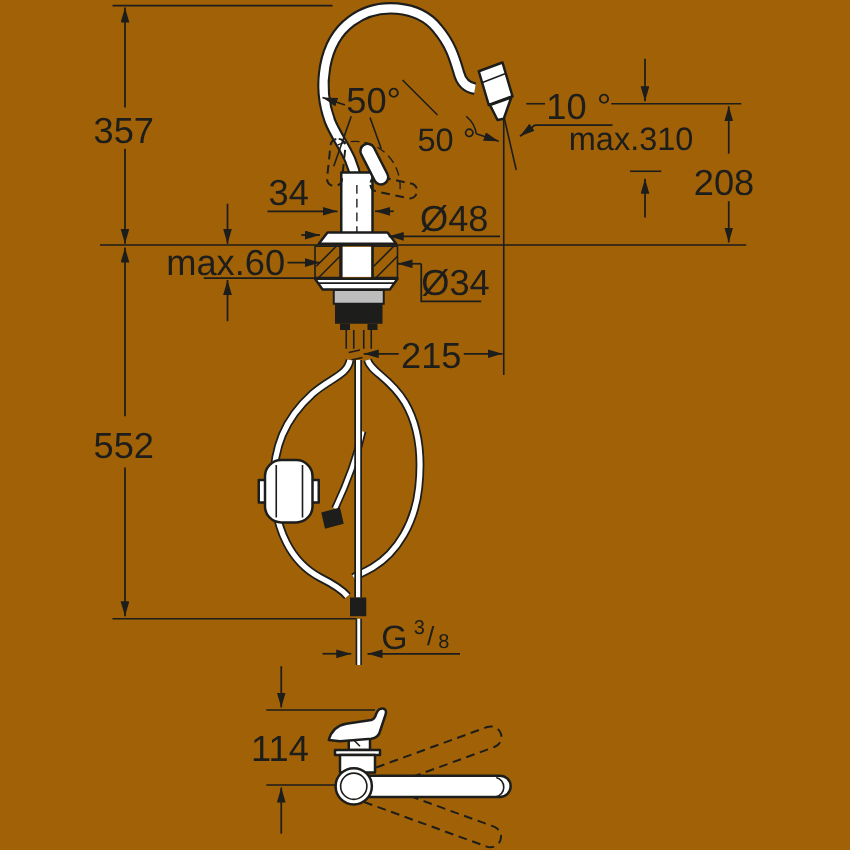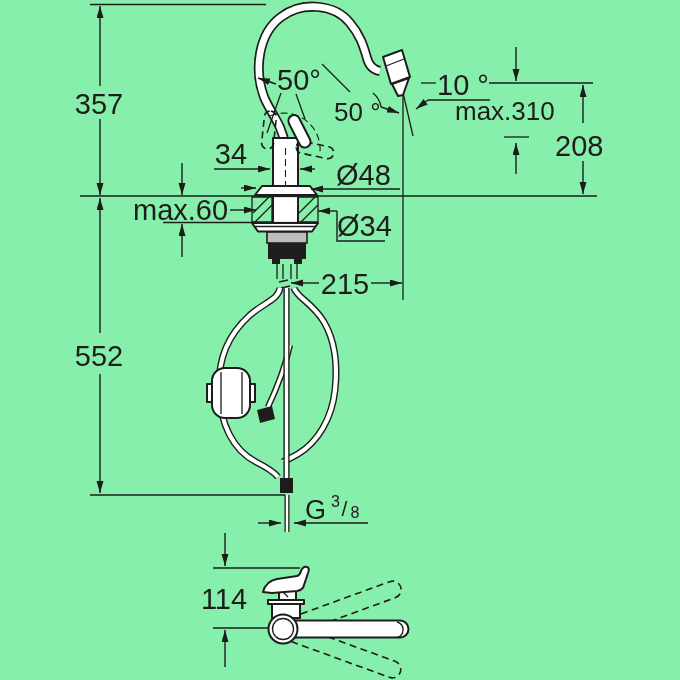--- a/index.html
+++ b/index.html
@@ -1,16 +1,16 @@
 <!DOCTYPE html>
 <html><head>
 <meta charset="utf-8">
 <style>
   html,body{margin:0;padding:0;background:#fff;}
-  .stage{position:relative;width:680px;height:680px;background:#86efac;overflow:hidden;
+  .stage{position:relative;width:680px;height:680px;background:#a16207;overflow:hidden;
          font-family:"Liberation Sans","DejaVu Sans",sans-serif;}
   svg{display:block}
   .obj{stroke:#1d1d1b;stroke-width:2;fill:none;stroke-linecap:round;stroke-linejoin:round;}
   .objf{stroke:#1d1d1b;stroke-width:2;fill:#ffffff;stroke-linejoin:round;}
   .thin{stroke:#1d1d1b;stroke-width:1.3;fill:none;stroke-linecap:butt;}
   .dim{stroke:#1d1d1b;stroke-width:1.4;fill:none;stroke-linecap:butt;}
   .dash{stroke:#1d1d1b;stroke-width:1.6;fill:none;stroke-dasharray:7 4.5;stroke-linecap:butt;}
   .cdash{stroke:#1d1d1b;stroke-width:1.1;fill:none;stroke-dasharray:7 4;}
   .tube{stroke:#1d1d1b;stroke-width:10;fill:none;stroke-linecap:butt;}
   .tubew{stroke:#ffffff;stroke-width:6.6;fill:none;stroke-linecap:butt;}

